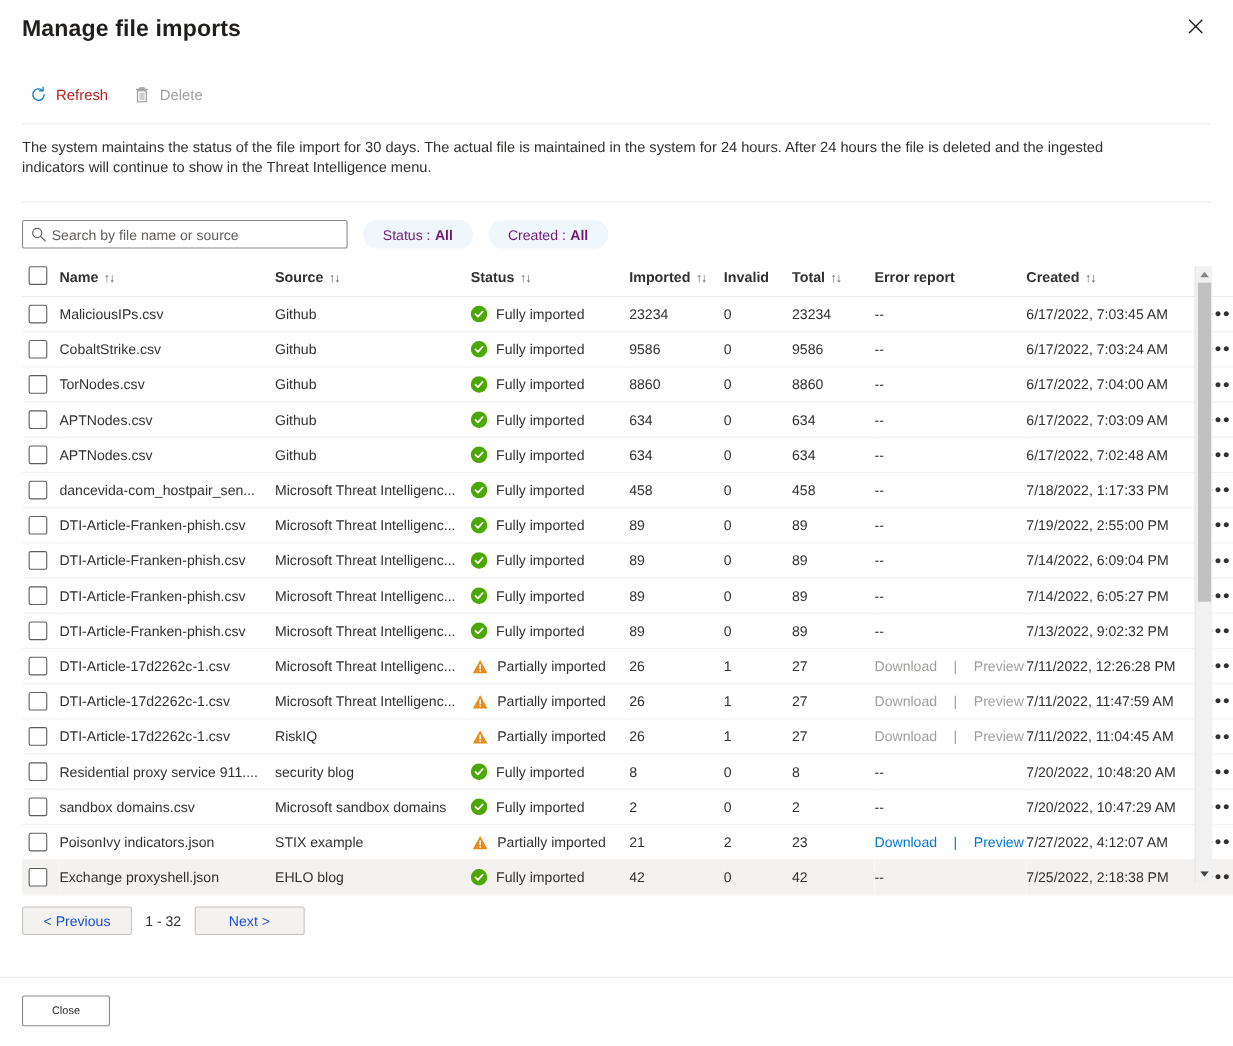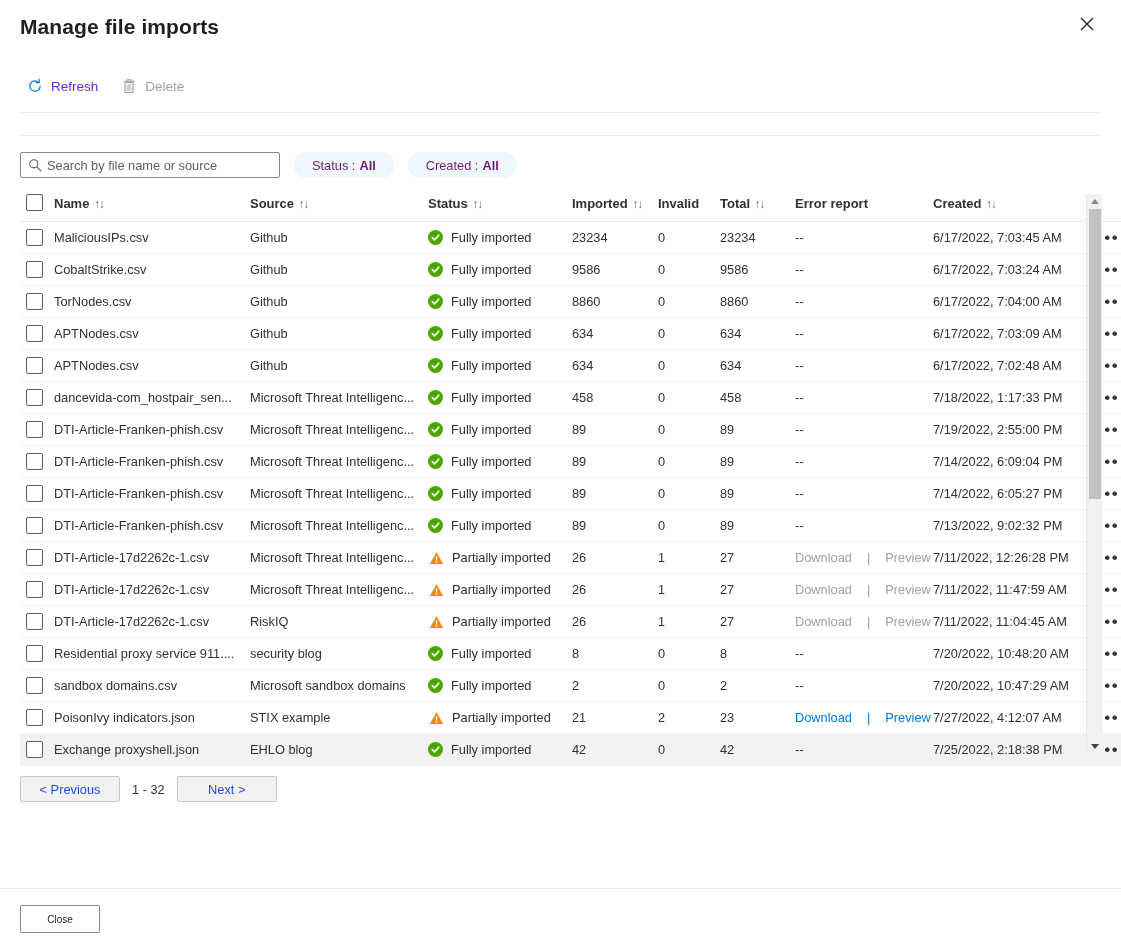--- a/index.html
+++ b/index.html
@@ -23,41 +23,41 @@
     position:absolute; top: 10px; right: 20px;
     width: 28px; height: 28px; display:flex; align-items:center; justify-content:center;
     cursor:pointer; color:#201f1e;
   }
   .close-x svg { display:block; }
 
   
   .cmdbar { display:flex; align-items:center; gap: 6px; padding: 0 20px; height: 40px; margin-top: 12px; }
   .cmd {
     display:flex; align-items:center; gap: 8px;
-    padding: 4px 10px 4px 6px; font-size: 13.5px; color:#6d28d9;
+    padding: 4px 10px 4px 6px; font-size: 13.5px; color:#b91c1c;
     cursor:pointer; border-radius:2px; white-space:nowrap;
   }
   .cmd.disabled { color:#a19f9d; cursor:default; }
   .cmd .ic { width:17px; height:17px; display:flex; align-items:center; justify-content:center; }
   .cmd .ic svg { display:block; }
 
   .rule { height:1px; background:#edebe9; margin: 6px 20px 0 20px; }
 
   
   .desc {
     padding: 12px 20px 0 20px;
     font-size: 13.3px; line-height: 18px; color:#323130; max-width: 1060px;
   }
 
   .rule2 { height:1px; background:#edebe9; margin: 22px 20px 0 20px; }
 
   
   .filters { display:flex; align-items:center; gap: 14px; padding: 16px 20px 0 20px; }
   .search-box {
-    position:relative; width: 260px; height: 26px;
+    position:relative; width: 296px; height: 26px;
     border:1px solid #8a8886; background:#fff; border-radius:2px;
     display:flex; align-items:center; padding-left: 24px;
   }
   .search-box .sicon { position:absolute; left:7px; top:5px; width:14px; height:14px; color:#605e5c;}
   .search-box input {
     border:none; outline:none; width: 265px; font-size:12.8px;
     color:#323130; font-family:"Liberation Sans", sans-serif; background:transparent;
   }
   .search-box input::placeholder { color:#605e5c; }
   .pill {
@@ -174,20 +174,21 @@
           <path d="M2.6 3.2 H13.4 M6 3.2 V1.8 H10 V3.2" stroke="#a19f9d" stroke-width="1.1" fill="none"></path>
           <rect x="5.6" y="6.2" width="4.8" height="6.6" fill="#d0cece"></rect>
         </svg>
       </span>
       <span>Delete</span>
     </div>
   </div>
 
   <div class="rule"></div>
 
+  <div class="desc">The system maintains the status of the file import for 30 days. The actual file is maintained in the system for 24 hours. After 24 hours the file is deleted and the ingested indicators will continue to show in the Threat Intelligence menu.</div>
 
   <div class="rule2"></div>
 
   <div class="filters">
     <div class="search-box">
       <span class="sicon">
         <svg width="14" height="14" viewBox="0 0 14 14">
           <circle cx="5.8" cy="5.8" r="4.1" stroke="#605e5c" stroke-width="1.1" fill="none"></circle>
           <path d="M8.9 8.9 L13 13" stroke="#605e5c" stroke-width="1.1" stroke-linecap="round"></path>
         </svg>

